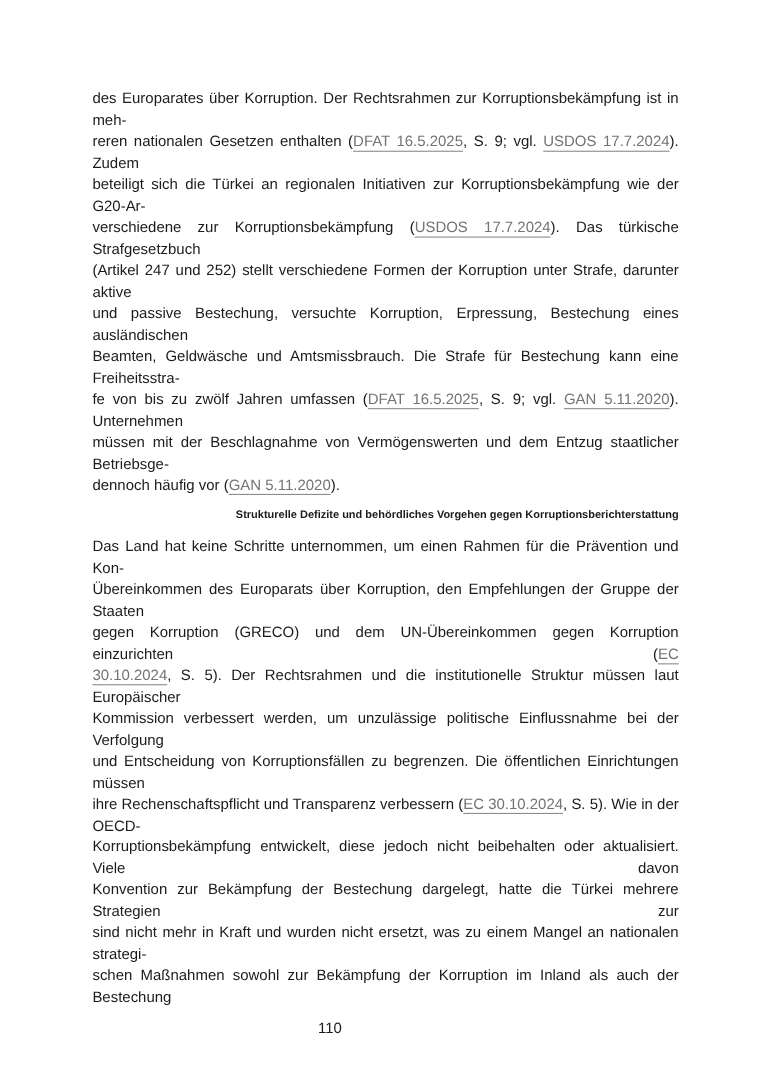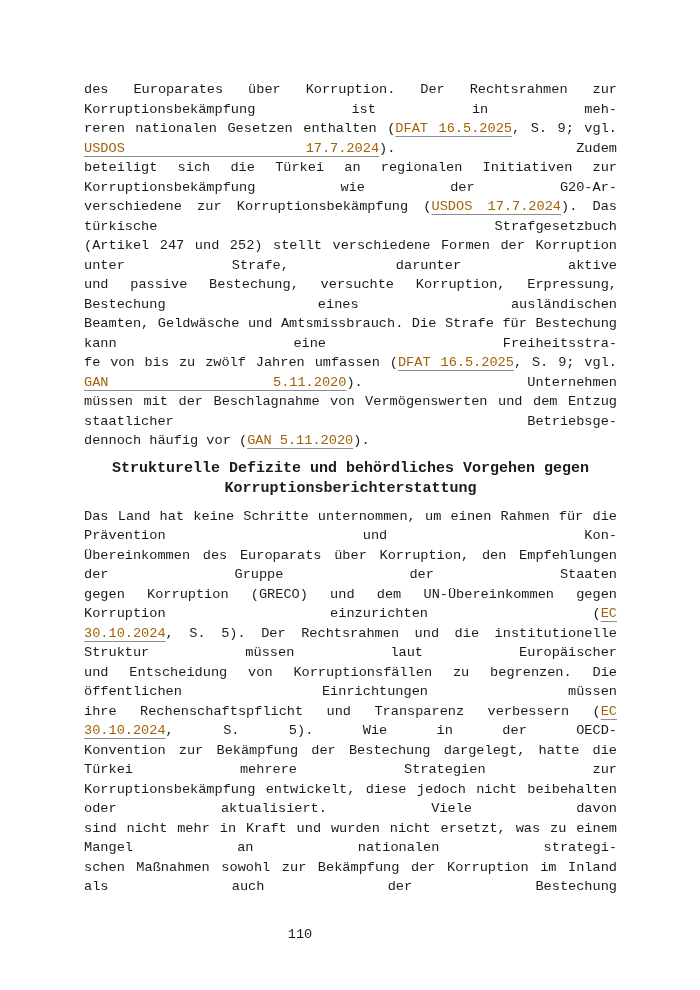--- a/index.html
+++ b/index.html
@@ -5,54 +5,54 @@
   html, body {
     margin: 0;
     padding: 0;
     background: #ffffff;
   }
   .page {
     position: relative;
     width: 700px;
     height: 990px;
     background: #ffffff;
-    font-family: Liberation Mono, monospace;
+    font-family: Liberation Sans, sans-serif;
     font-size: 13.6px;
     line-height: 19.5px;
     color: #1b1b1b;
     overflow: hidden;
   }
   .content {
     position: absolute;
     left: 84px;
     top: 80px;
     width: 533px;
   }
   .para {
     margin: 0 0 8.5px 0;
   }
   .heading {
     margin: 0 0 8.5px 0;
     font-weight: bold;
-    font-size: 15px;
+    font-size: 10px;
     line-height: 19.5px;
-    text-align: center;
+    text-align: right;
   }
   .line {
     text-align: justify;
     text-align-last: justify;
     -moz-text-align-last: justify;
     white-space: normal;
   }
   .line-last {
     text-align-last: left;
     -moz-text-align-last: left;
   }
   .cite-link {
-    color: #a16207;
+    color: #737373;
     text-decoration: underline;
     text-decoration-color: #8c8c8c;
     text-decoration-thickness: 1.2px;
     text-underline-offset: 3.5px;
     cursor: pointer;
   }
   .footer {
     position: absolute;
     left: 0;
     top: 925px;
@@ -78,23 +78,24 @@
         <div class="line"><span>fe von bis zu zwölf Jahren umfassen (</span><span class="cite-link">DFAT 16.5.2025</span><span>, S. 9; vgl. </span><span class="cite-link">GAN 5.11.2020</span><span>). Unternehmen</span></div>
         <div class="line"><span>müssen mit der Beschlagnahme von Vermögenswerten und dem Entzug staatlicher Betriebsge-</span></div>
         <div class="line line-last"><span>dennoch häufig vor (</span><span class="cite-link">GAN 5.11.2020</span><span>).</span></div>
       </div>
     <div class="heading">Strukturelle Defizite und behördliches Vorgehen gegen Korruptionsberichterstattung</div>
     <div class="para">
         <div class="line"><span>Das Land hat keine Schritte unternommen, um einen Rahmen für die Prävention und Kon-</span></div>
         <div class="line"><span>Übereinkommen des Europarats über Korruption, den Empfehlungen der Gruppe der Staaten</span></div>
         <div class="line"><span>gegen Korruption (GRECO) und dem UN-Übereinkommen gegen Korruption einzurichten (</span><span class="cite-link">EC</span></div>
         <div class="line"><span class="cite-link">30.10.2024</span><span>, S. 5). Der Rechtsrahmen und die institutionelle Struktur müssen laut Europäischer</span></div>
+        <div class="line"><span>Kommission verbessert werden, um unzulässige politische Einflussnahme bei der Verfolgung</span></div>
         <div class="line"><span>und Entscheidung von Korruptionsfällen zu begrenzen. Die öffentlichen Einrichtungen müssen</span></div>
         <div class="line"><span>ihre Rechenschaftspflicht und Transparenz verbessern (</span><span class="cite-link">EC 30.10.2024</span><span>, S. 5). Wie in der OECD-</span></div>
+        <div class="line"><span>Korruptionsbekämpfung entwickelt, diese jedoch nicht beibehalten oder aktualisiert. Viele davon</span></div>
         <div class="line"><span>Konvention zur Bekämpfung der Bestechung dargelegt, hatte die Türkei mehrere Strategien zur</span></div>
-        <div class="line"><span>Korruptionsbekämpfung entwickelt, diese jedoch nicht beibehalten oder aktualisiert. Viele davon</span></div>
         <div class="line"><span>sind nicht mehr in Kraft und wurden nicht ersetzt, was zu einem Mangel an nationalen strategi-</span></div>
         <div class="line"><span>schen Maßnahmen sowohl zur Bekämpfung der Korruption im Inland als auch der Bestechung</span></div>
       </div>
 
   </div>
   <div class="footer">110</div>
 </div>
 
 </body></html>

